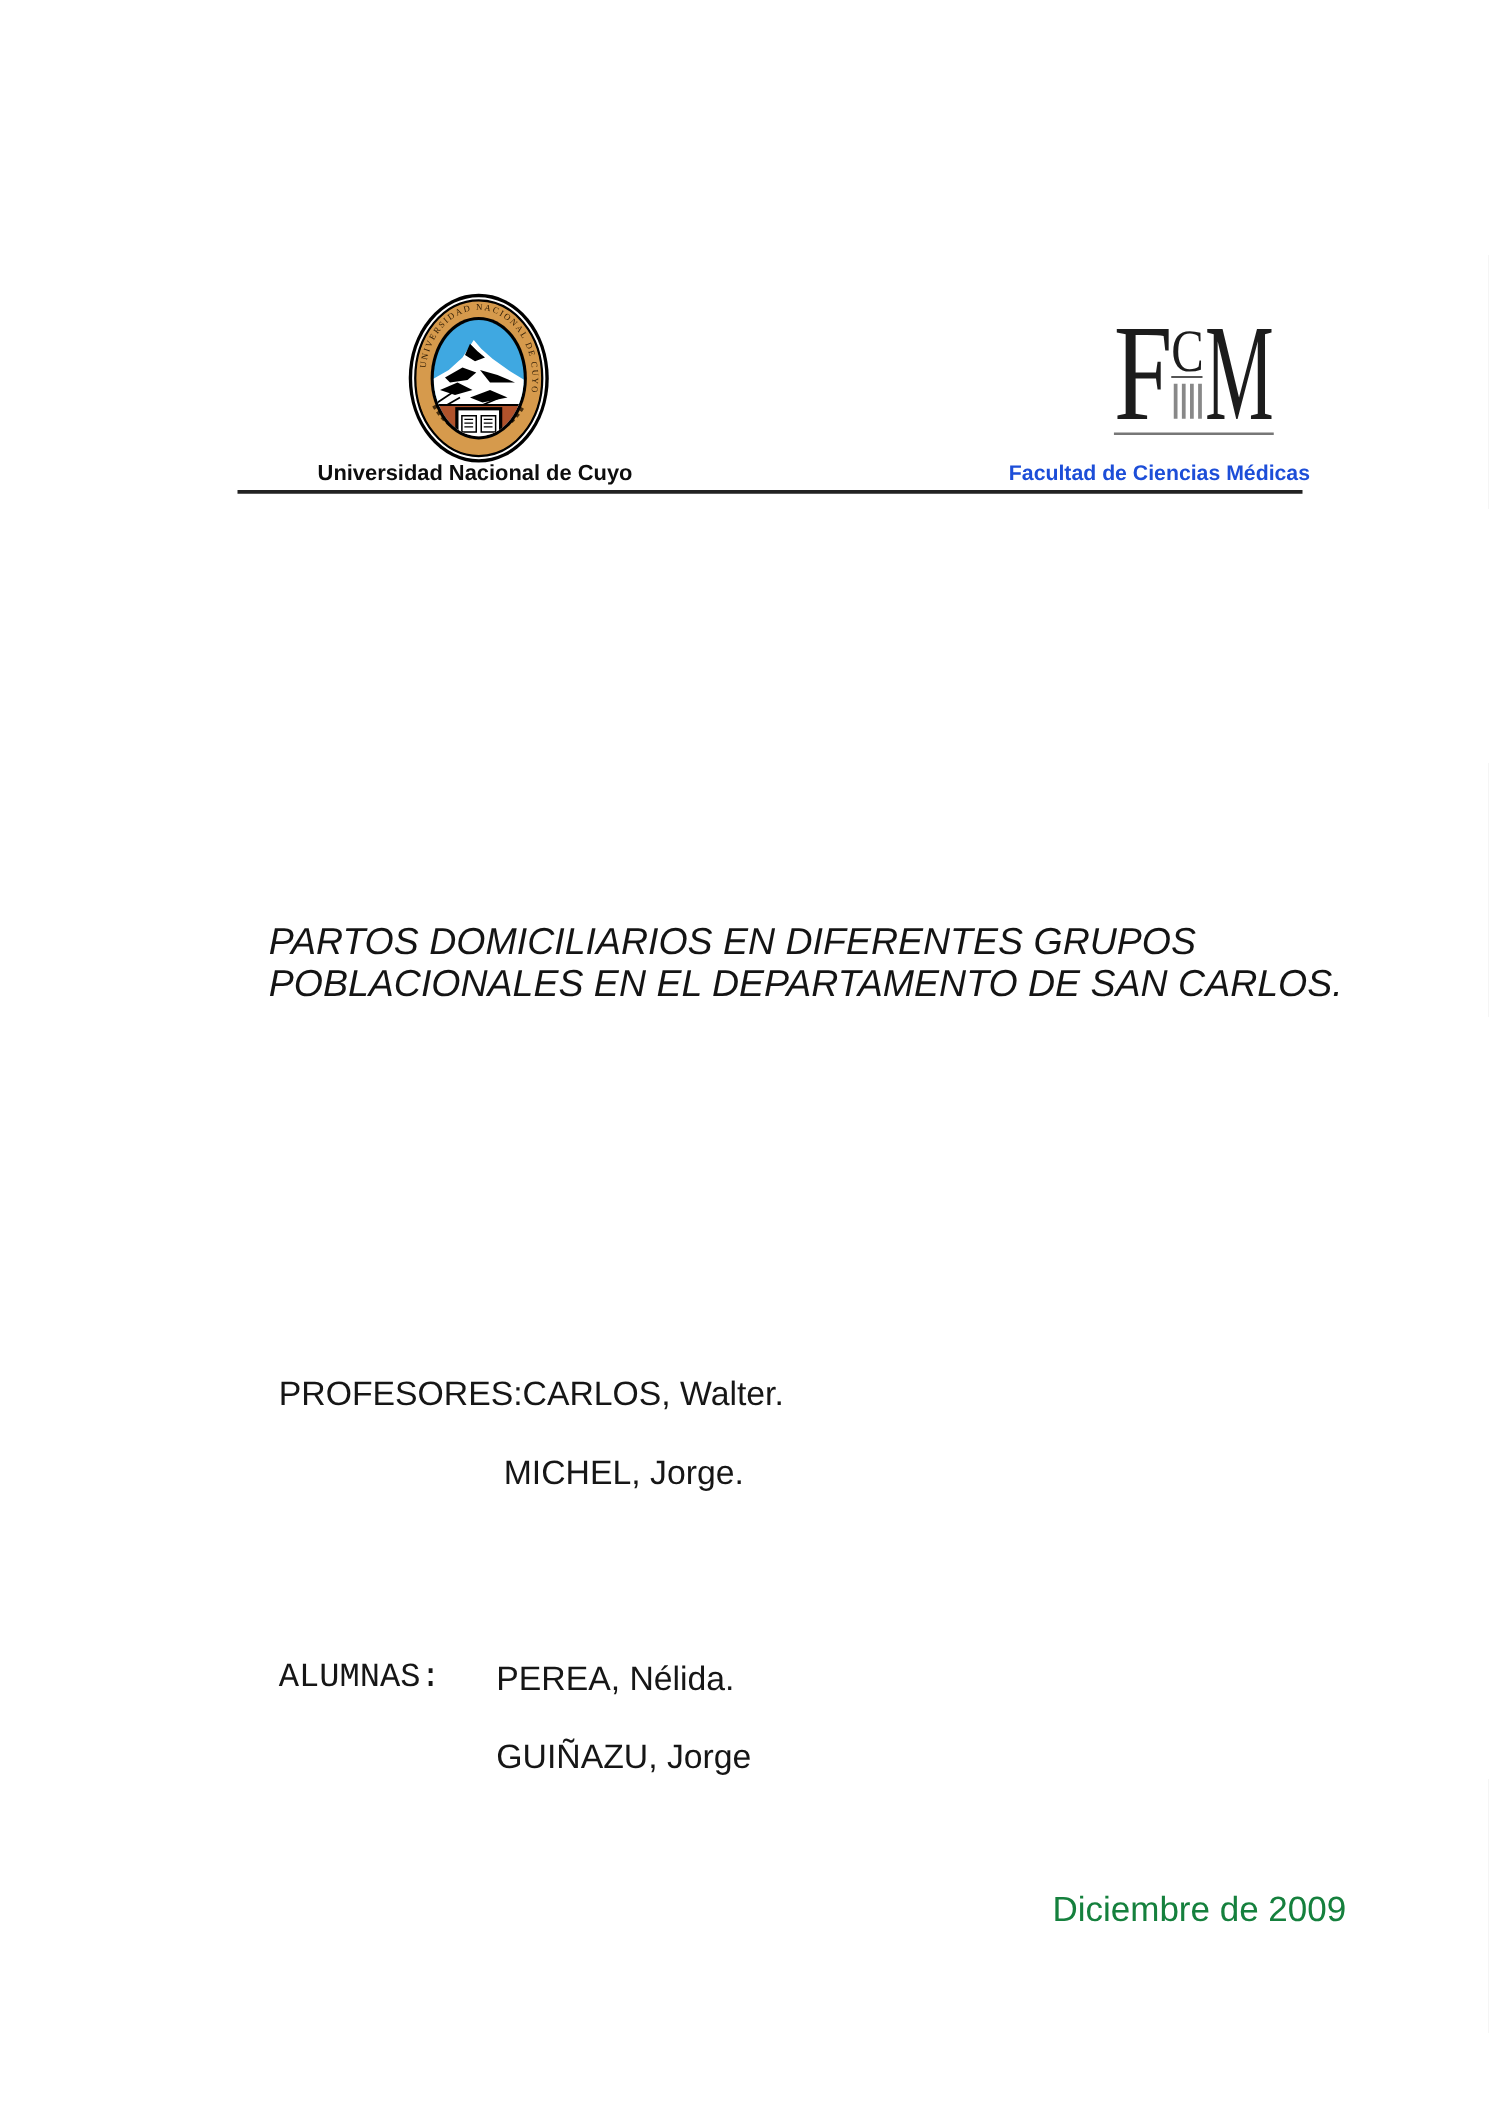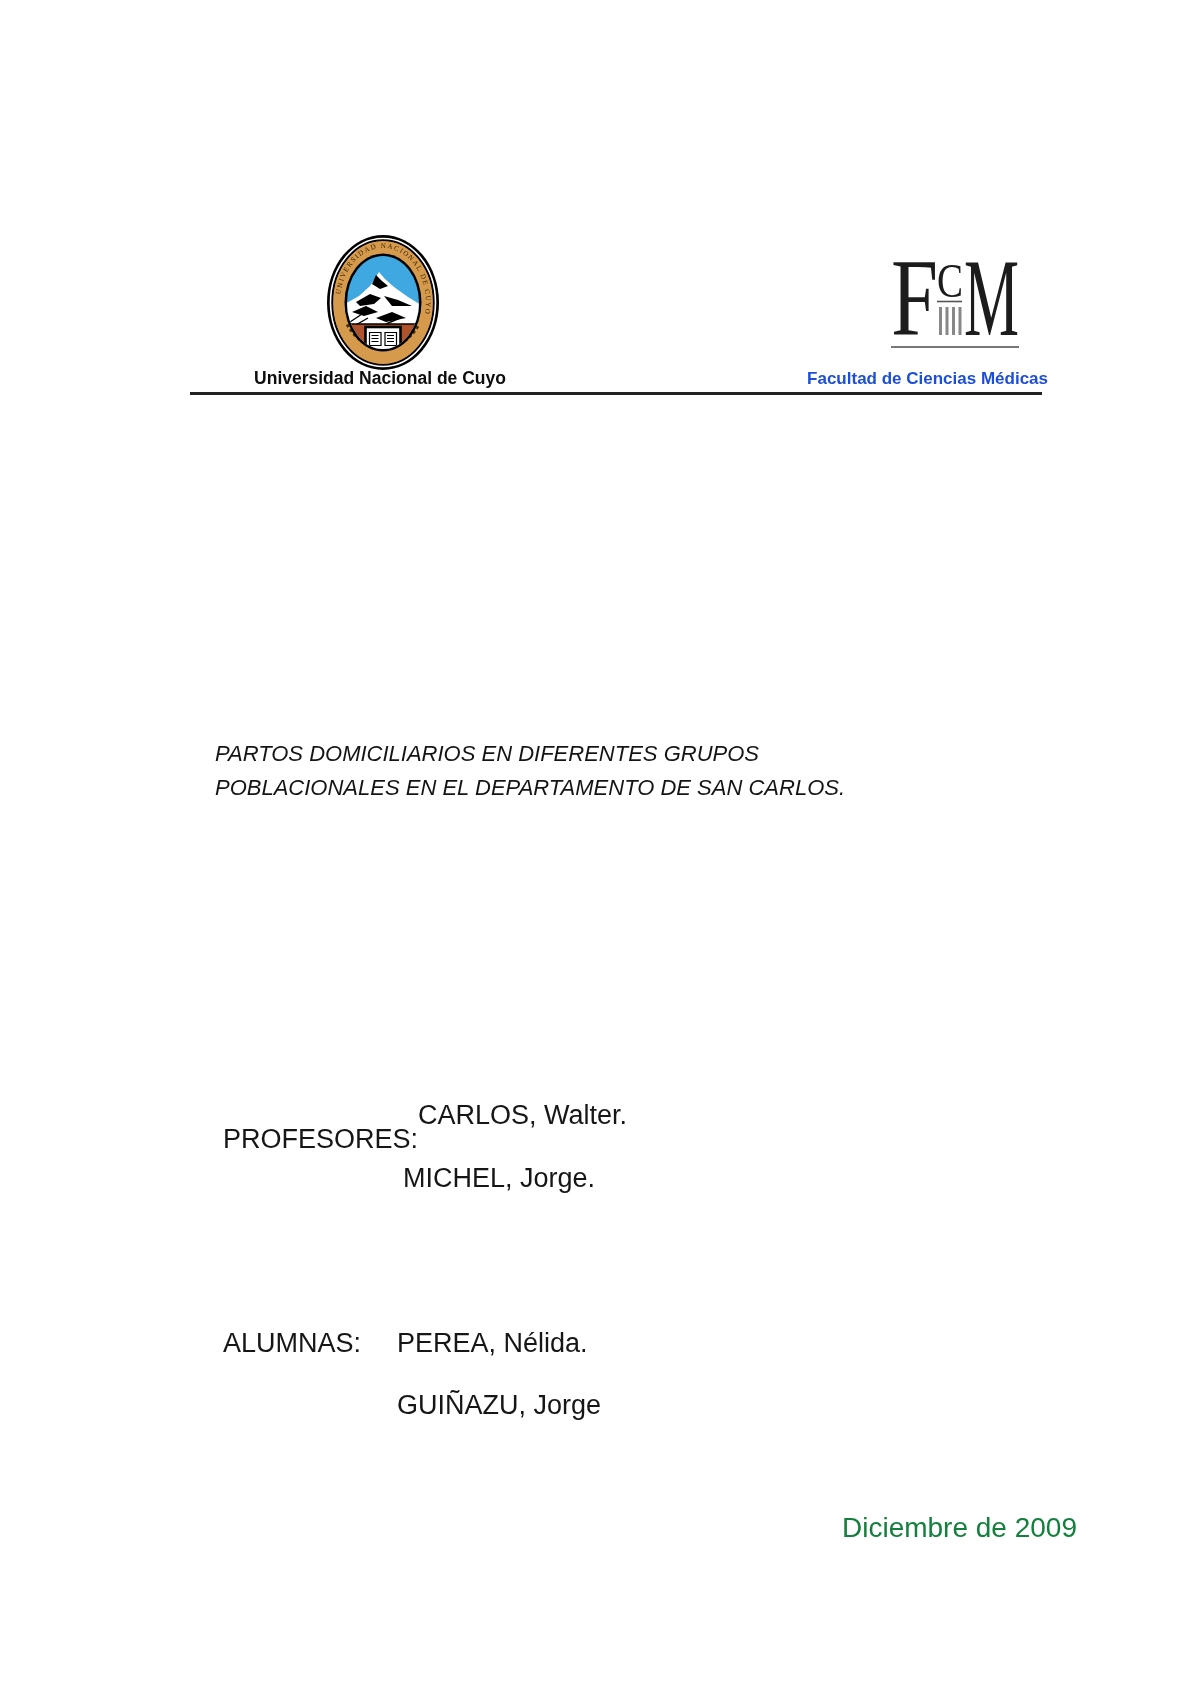--- a/index.html
+++ b/index.html
@@ -27,32 +27,32 @@
   }
   .header-rule {
     position:absolute; left:190px; top:392px; width:852px; height:3px;
     background:#222;
   }
   .fcm-logo { position:absolute; left:891px; top:262px; width:130px; height:88px; }
 
   
   .doc-title {
     position:absolute; left:215px; top:737px; width:800px;
-    font-style:italic; font-size:22px; line-height:34px; color:#141414;
+    font-style:italic; font-size:30px; line-height:34px; color:#141414;
   }
   .doc-title .t-line { white-space:nowrap; }
 
   
   .people-row { position:absolute; display:flex; font-size:27px; color:#161616; white-space:nowrap; }
   .people-row .role-label { display:inline-block; }
   .prof-row1 { left:223px; top:1100px; }
-  .prof-row1 .role-label { min-width:180px;margin-top:24px; }
+  .prof-row1 .role-label { min-width:180px; }
   .prof-row2 { left:403px; top:1163px; }
   .alum-row1 { left:223px; top:1328px; }
-  .alum-row1 .role-label { min-width:174px; }
+  .alum-row1 .role-label { min-width:174px;font-family:Liberation Mono, monospace; }
   .alum-row2 { left:397px; top:1390px; }
 
   
   .doc-date {
     position:absolute; right:114px; top:1512px;
     font-size:28px; color:#15803d; white-space:nowrap;
   }
 </style>
 </head>
 <body>

